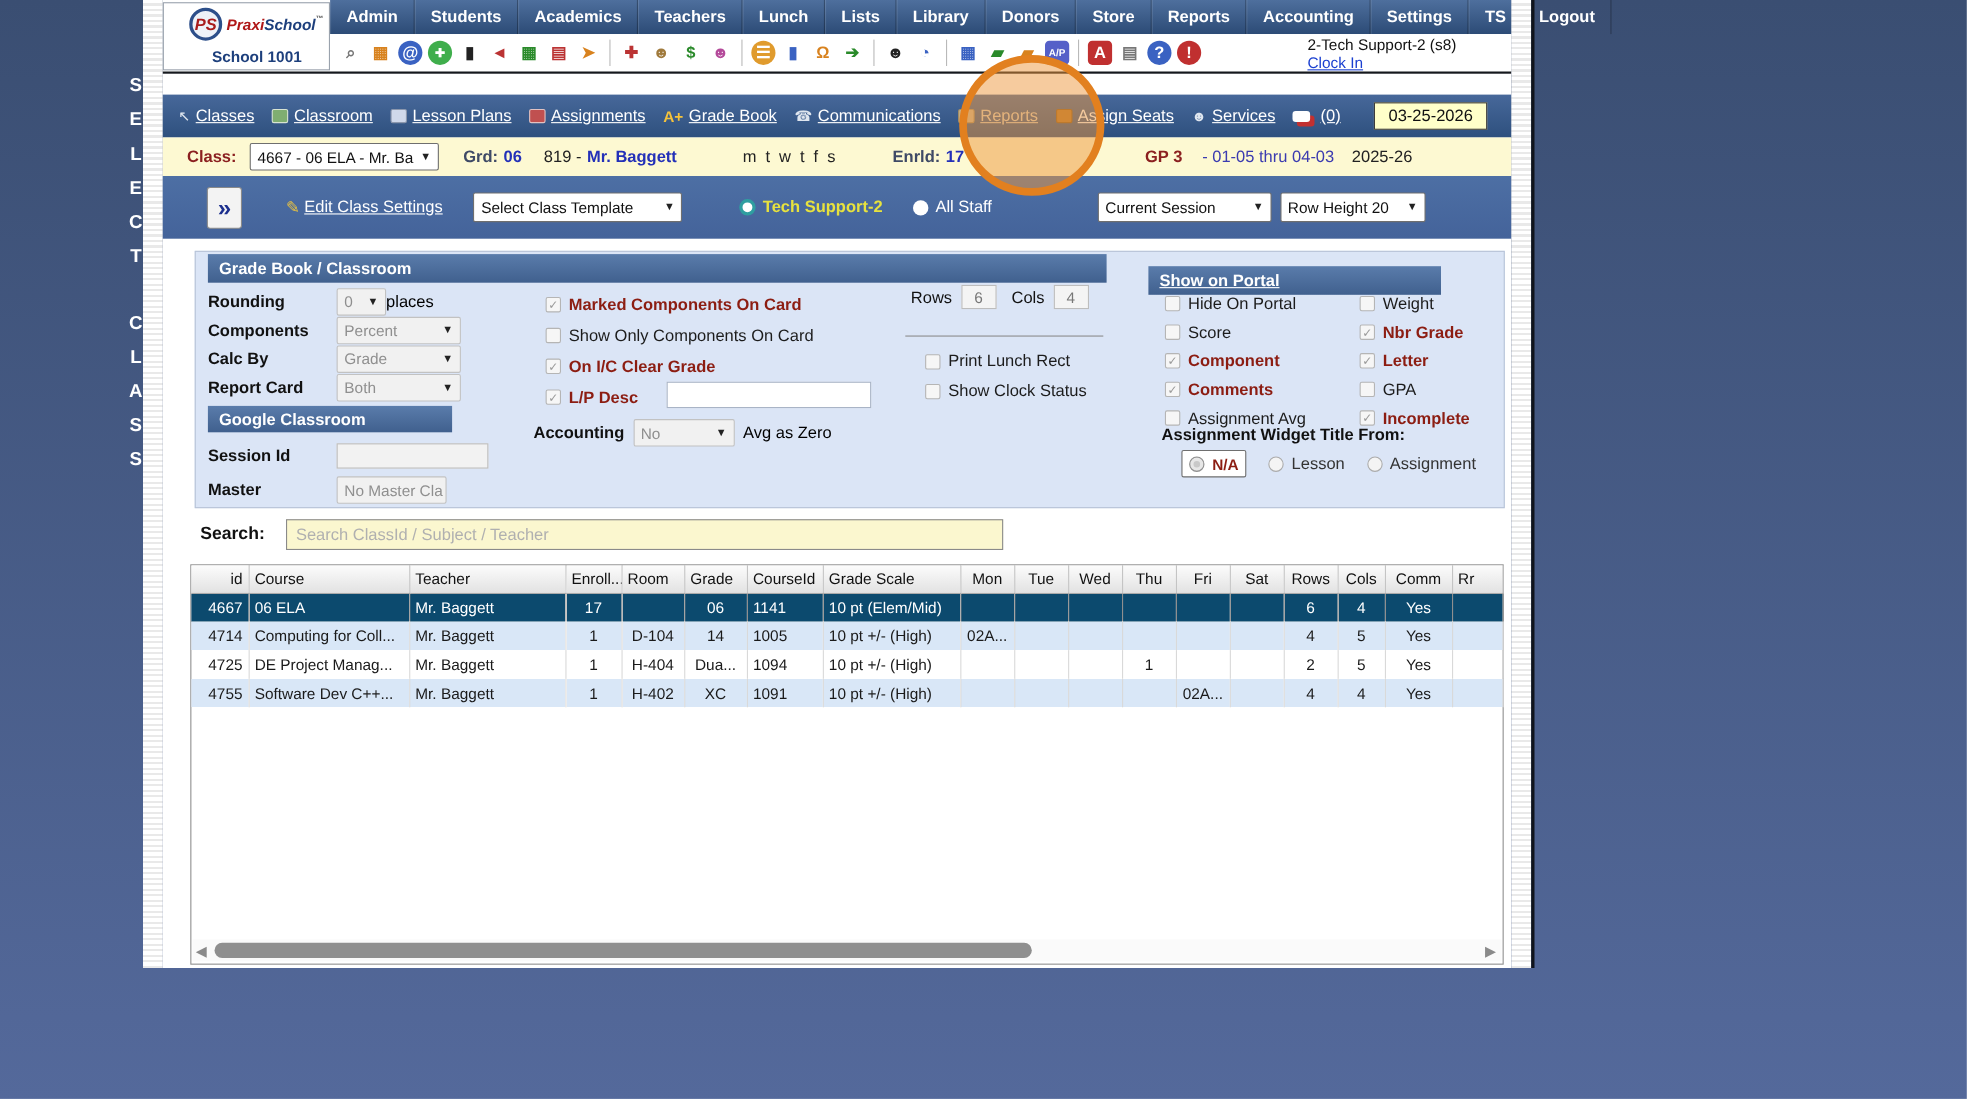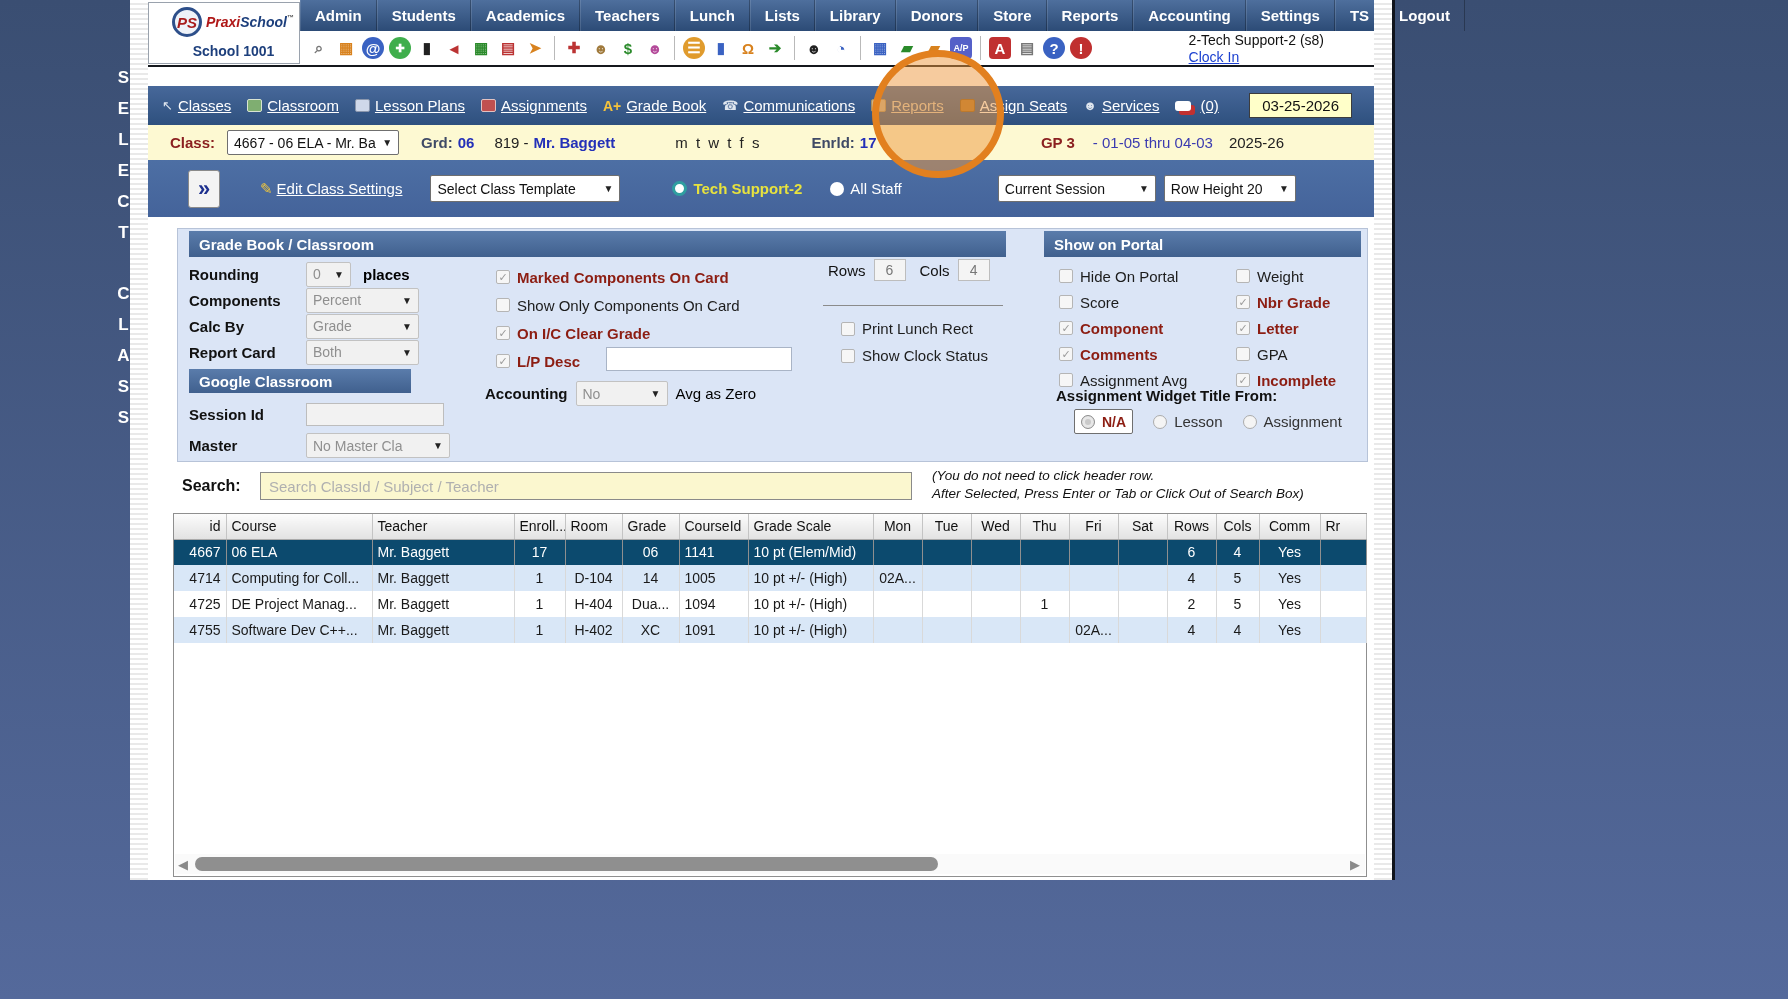--- a/index.html
+++ b/index.html
@@ -89,21 +89,21 @@
   .rdot.teal { background:#fff; border:3px solid #2f9ea0; width:15px; height:15px; }
   .rlbl-yellow { color:#e7e23e; font-weight:bold; font-size:15px;text-align:center; }
   .rlbl-white { color:#fff; font-size:15px; }
 
   
   .panel { position:absolute; left:29px; top:228px; width:1191px; height:234px; background:#dbe5f6;
            border:1px solid #b7c3d8; font-size:15px; }
   .grp-header { position:absolute; background:linear-gradient(#5a7cab,#40608e); color:#fff;
                 font-weight:bold; font-size:15px; display:flex; align-items:center; padding-left:10px; height:26px; }
   .gb-header { left:11px; top:2px; width:817px; }
-  .portal-header { left:866px; top:2px; width:317px; }
+  .portal-header { left:866px; top:13px; width:266px;text-decoration:underline; }
   .google-header { left:11px; top:140px; width:222px; height:24px; }
   .f-rows { position:absolute; left:11px; top:32px; }
   .f-row { height:26px; display:flex; align-items:center; }
   .f-row .flabel { width:117px; font-weight:bold; color:#111; }
   .google-rows { position:absolute; left:11px; top:170px; }
   .g-row { height:31px; display:flex; align-items:center; }
   .g-row .flabel { width:117px; font-weight:bold; color:#111; }
   .ti { background:#f2f2f2; border:1px solid #bdbdbd; height:23px; }
   .chk { display:flex; align-items:center; gap:7px; cursor:pointer; }
   .cb { width:14px; height:14px; background:#f6f6f6; border:1px solid #b5b5b5; border-radius:2px;
@@ -335,21 +335,21 @@
     <div class="grp-header gb-header">Grade Book / Classroom</div>
     <div class="grp-header portal-header">Show on Portal</div>
 
     <div class="f-rows">
       <div class="f-row">
         <span class="flabel">Rounding</span>
         <span class="sel sel-dis" style="width:45px;">
             <span>0</span>
             <span class="arr">▼</span>
           </span>
-        <span style="margin-left:12px;font-weight:bold;">places</span>
+        <span style="">places</span>
       </div>
       <div class="f-row">
         <span class="flabel">Components</span>
         <span class="sel sel-dis" style="width:113px;">
             <span>Percent</span>
             <span class="arr">▼</span>
           </span>
       </div>
       <div class="f-row">
         <span class="flabel">Calc By</span>
@@ -368,21 +368,21 @@
     </div>
 
     <div class="grp-header google-header">Google Classroom</div>
     <div class="google-rows">
       <div class="g-row">
         <span class="flabel">Session Id</span>
         <span class="ti" style="width:138px;"></span>
       </div>
       <div class="g-row">
         <span class="flabel">Master</span>
-        <span class="sel sel-dis" style="width:144px;">
+        <span class="sel sel-dis" style="width:100px;">
             <span>No Master Cla</span>
             <span class="arr">▼</span>
           </span>
       </div>
     </div>
 
     <div class="checks-col">
       <span class="chk on">
           <span class="cb"></span>
           <span class="lbl">Marked Components On Card</span>
@@ -485,24 +485,20 @@
       <span class="pradio">
           <span class="pdot"></span>
           <span class="prlbl">Assignment</span>
         </span>
     </div>
   </div>
 
   <div class="searchrow">
     <span class="search-label">Search:</span>
     <input class="search-input" type="text" placeholder="Search ClassId / Subject / Teacher" style="">
-    <div class="notes">
-      <div>(You do not need to click header row.</div>
-      <div>After Selected, Press Enter or Tab or Click Out of Search Box)</div>
-    </div>
   </div>
 
   <div class="tablewrap">
     <table class="grid">
       <colgroup>
         <col style="width:52px">
           <col style="width:146px">
           <col style="width:142px">
           <col style="width:51px">
         <col style="width:57px">

